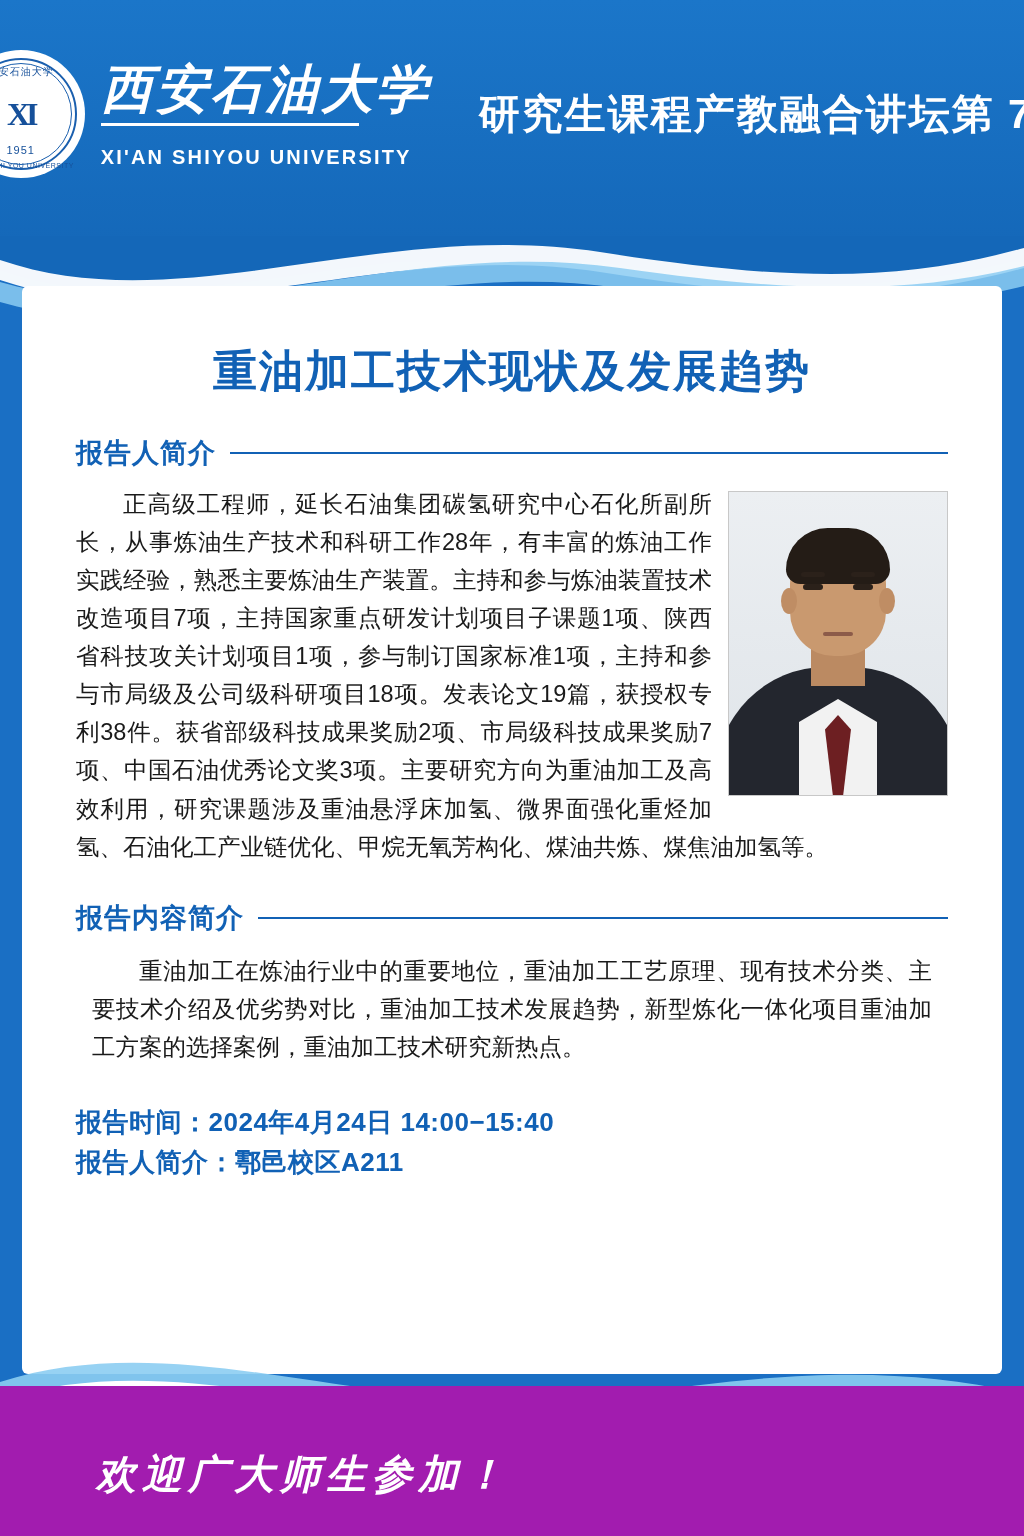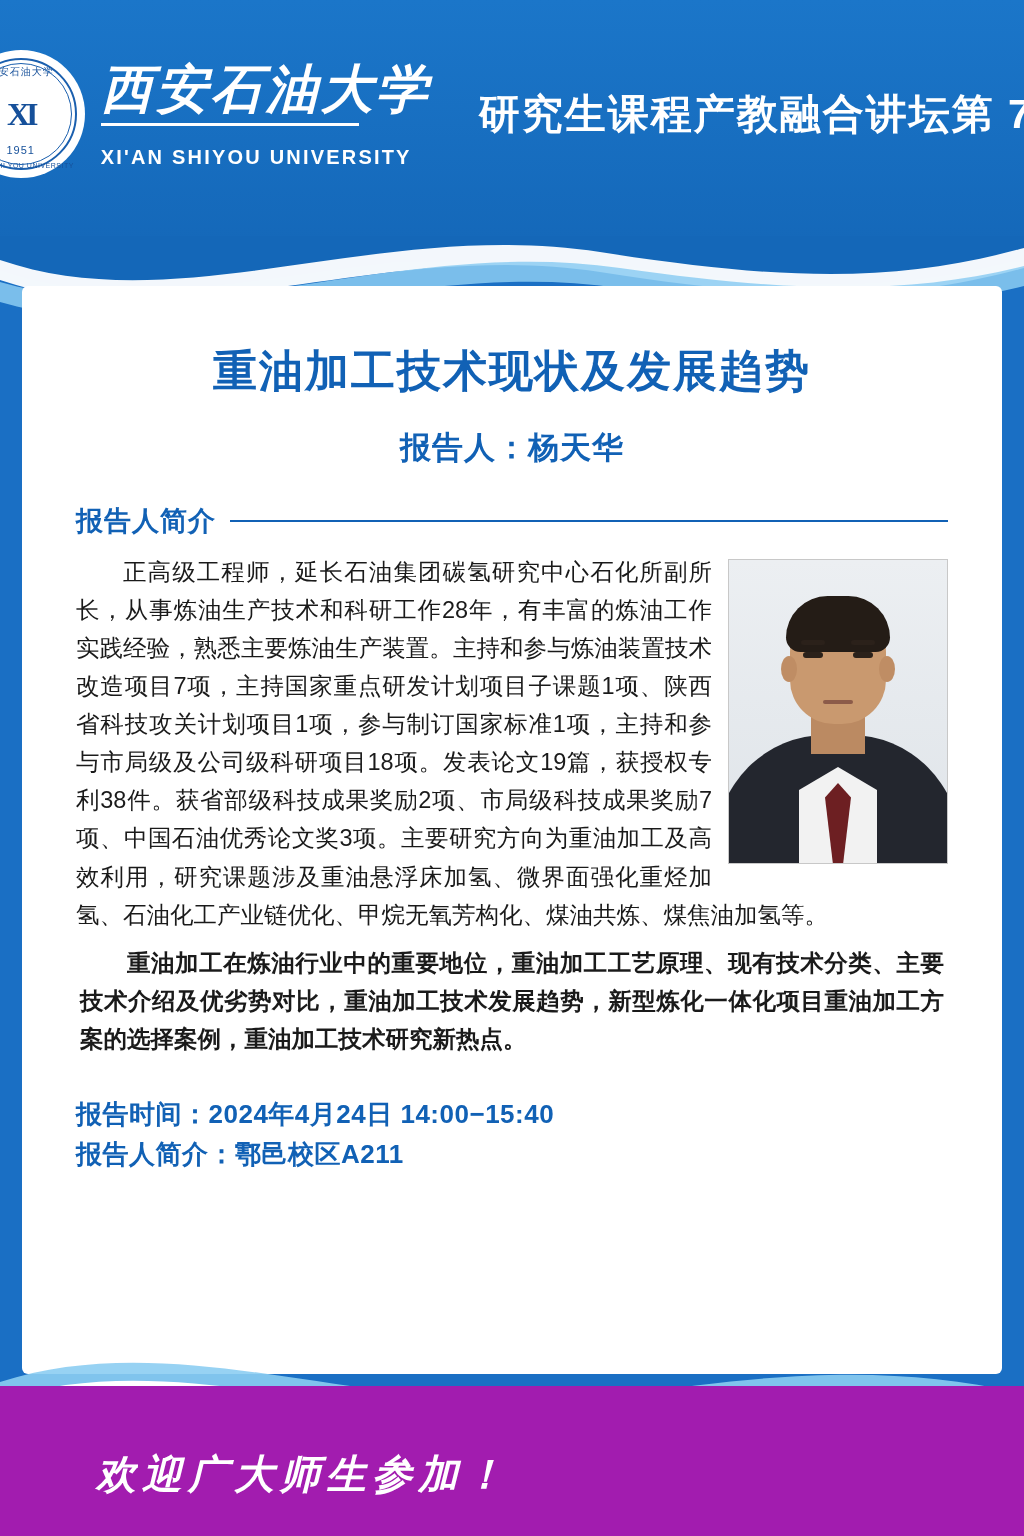--- a/index.html
+++ b/index.html
@@ -327,21 +327,21 @@
     background: #8c5b49;
   }
 
   .content-summary {
     margin-top: 10px;
     font-size: 23.5px;
     line-height: 1.62;
     color: #1a1a1a;
     text-align: justify;
   }
-  .content-summary p { margin: 4px; text-indent: 2em; font-weight: bold; }
+  .content-summary p { margin: 16px; text-indent: 2em; }
 
   .meta {
     margin-top: 36px;
   }
   .meta-row {
     font-size: 26px;
     font-weight: bold;
     color: #1161b5;
     line-height: 1.55;
     letter-spacing: 0.5px;
@@ -394,21 +394,20 @@
   <svg class="wave-top" viewBox="0 0 1024 120" preserveAspectRatio="none">
     <path d="M0,34 C180,96 380,-8 600,26 C790,56 900,56 1024,22 L1024,0 L0,0 Z" fill="#1467b8"></path>
     <path d="M0,44 C180,106 380,2 600,36 C790,66 900,66 1024,32 L1024,12 C900,46 790,46 600,16 C380,-18 180,86 0,24 Z" fill="#ffffff" opacity="0.95"></path>
     <path d="M0,66 C200,124 400,20 620,52 C800,78 910,78 1024,50 L1024,30 C910,58 800,58 620,32 C400,0 200,104 0,46 Z" fill="#8ccdf2" opacity="0.85"></path>
   </svg>
 
   <div class="card">
     <div class="card-pad">
 
       <div class="talk-title">重油加工技术现状及发展趋势</div>
-      <div class="speaker-line">报告人：杨天华</div>
 
       <div class="section-head">
         <div class="label">报告人简介</div>
         <div class="rule"></div>
       </div>
 
       <div class="bio">
         <div class="portrait">
           <div class="p-shoulders"></div>
           <div class="p-shirt"></div>
@@ -420,20 +419,24 @@
           <div class="p-ear-r"></div>
           <div class="p-brow-l"></div>
           <div class="p-brow-r"></div>
           <div class="p-eye-l"></div>
           <div class="p-eye-r"></div>
           <div class="p-mouth"></div>
         </div>
         <p>正高级工程师，延长石油集团碳氢研究中心石化所副所长，从事炼油生产技术和科研工作28年，有丰富的炼油工作实践经验，熟悉主要炼油生产装置。主持和参与炼油装置技术改造项目7项，主持国家重点研发计划项目子课题1项、陕西省科技攻关计划项目1项，参与制订国家标准1项，主持和参与市局级及公司级科研项目18项。发表论文19篇，获授权专利38件。获省部级科技成果奖励2项、市局级科技成果奖励7项、中国石油优秀论文奖3项。主要研究方向为重油加工及高效利用，研究课题涉及重油悬浮床加氢、微界面强化重烃加氢、石油化工产业链优化、甲烷无氧芳构化、煤油共炼、煤焦油加氢等。</p>
       </div>
 
+      <div class="section-head">
+        <div class="label">报告内容简介</div>
+        <div class="rule"></div>
+      </div>
 
       <div class="content-summary">
         <p>重油加工在炼油行业中的重要地位，重油加工工艺原理、现有技术分类、主要技术介绍及优劣势对比，重油加工技术发展趋势，新型炼化一体化项目重油加工方案的选择案例，重油加工技术研究新热点。</p>
       </div>
 
       <div class="meta">
         <div class="meta-row">报告时间：2024年4月24日 14:00−15:40</div>
         <div class="meta-row">报告人简介：鄠邑校区A211</div>
       </div>
 

